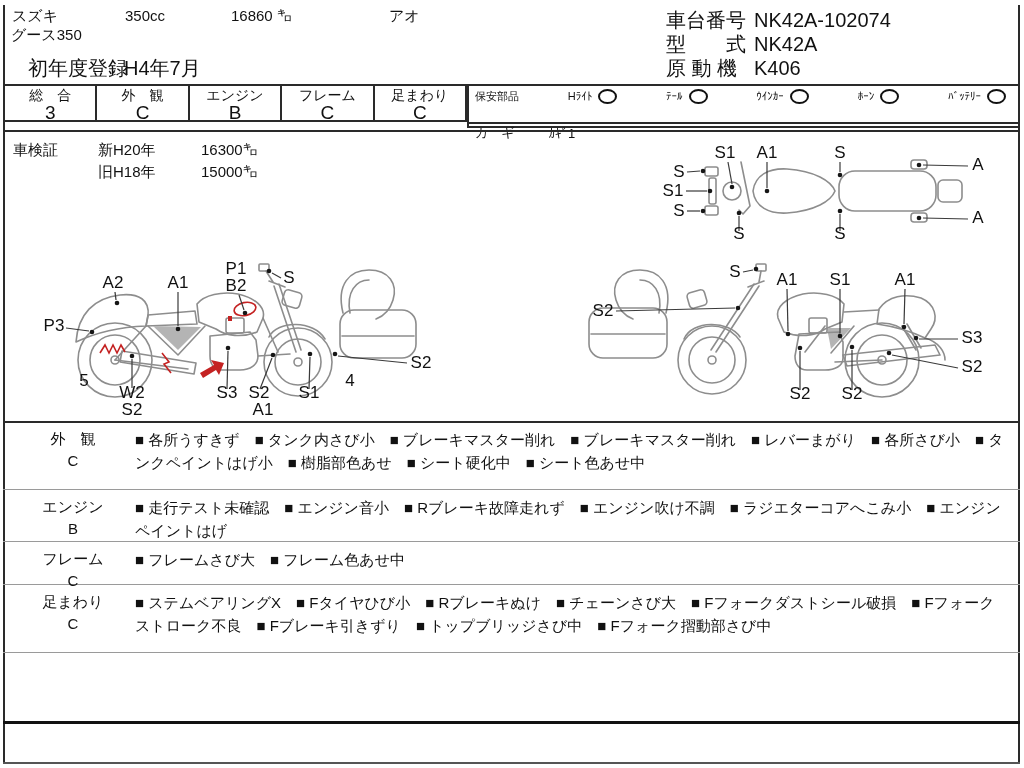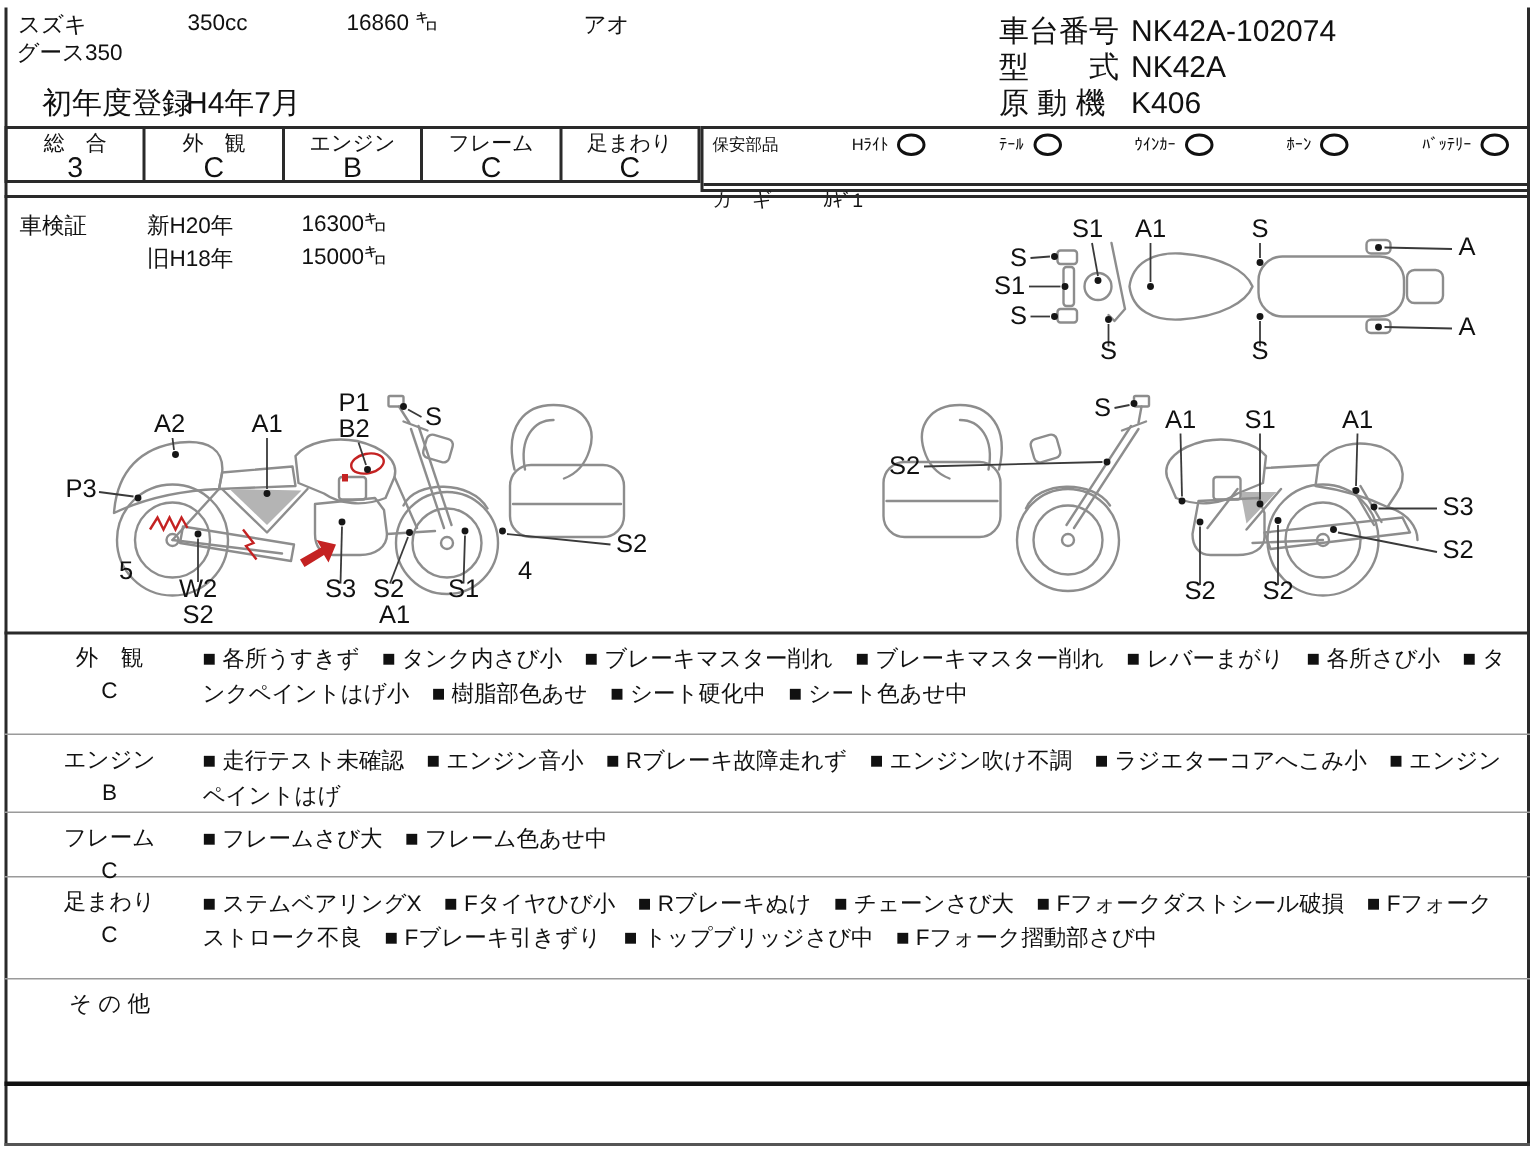--- a/index.html
+++ b/index.html
@@ -335,21 +335,14 @@
       </div>
     <div class="nitems"><span class="ni">■ フレームさび大</span><span class="ni">■ フレーム色あせ中</span></div>
   </div>
   <div class="nrow" style="top:584px;height:68px;">
     <div class="ncol">
         <div>足まわり</div>
         <div>C</div>
       </div>
     <div class="nitems"><span class="ni">■ ステムベアリングX</span><span class="ni">■ Fタイヤひび小</span><span class="ni">■ Rブレーキぬけ</span><span class="ni">■ チェーンさび大</span><span class="ni">■ Fフォークダストシール破損</span><span class="ni">■ Fフォークストローク不良</span><span class="ni">■ Fブレーキ引きずり</span><span class="ni">■ トップブリッジさび中</span><span class="ni">■ Fフォーク摺動部さび中</span></div>
   </div>
-  <div class="nrow" style="top:652px;height:69px;">
-    <div class="ncol">
-        <div>そ の 他</div>
-        <div></div>
-      </div>
-    <div class="nitems"></div>
-  </div>
 
 </div>
 
 </body></html>

